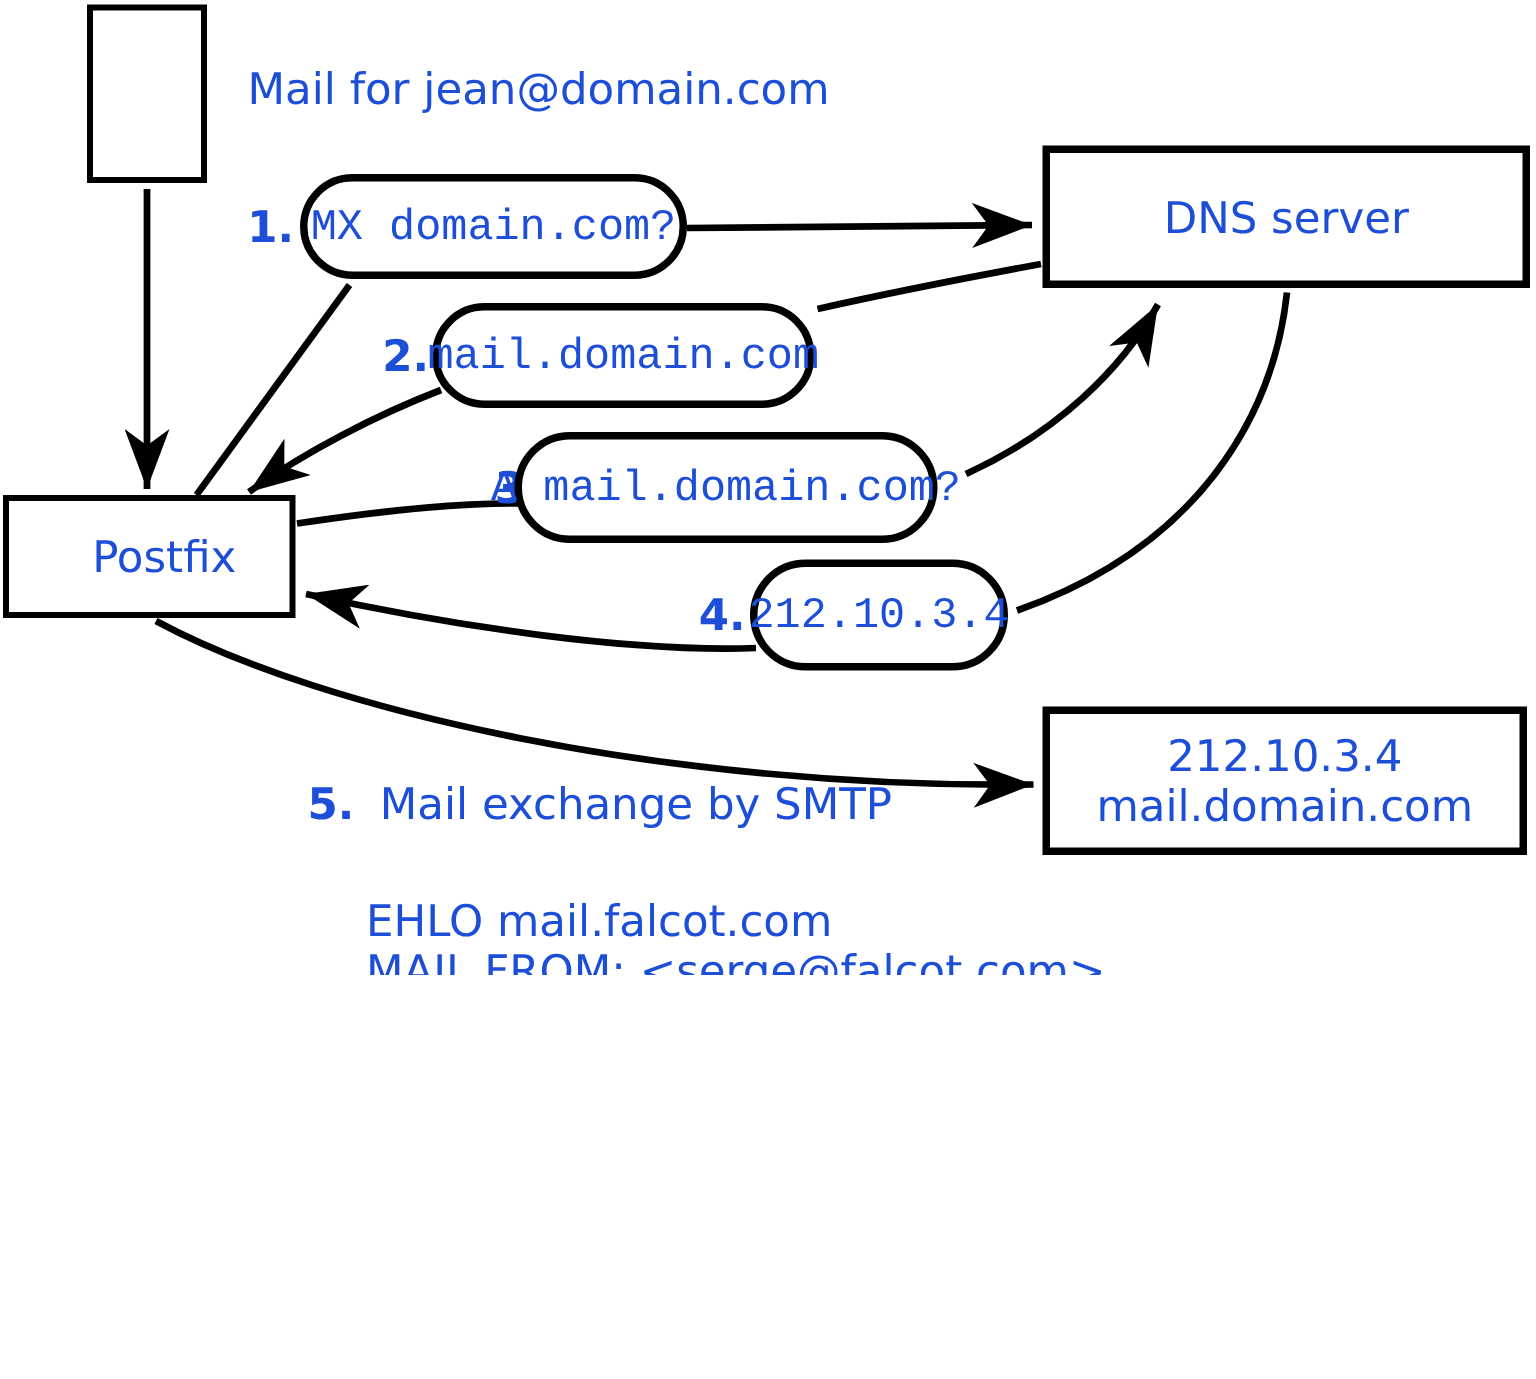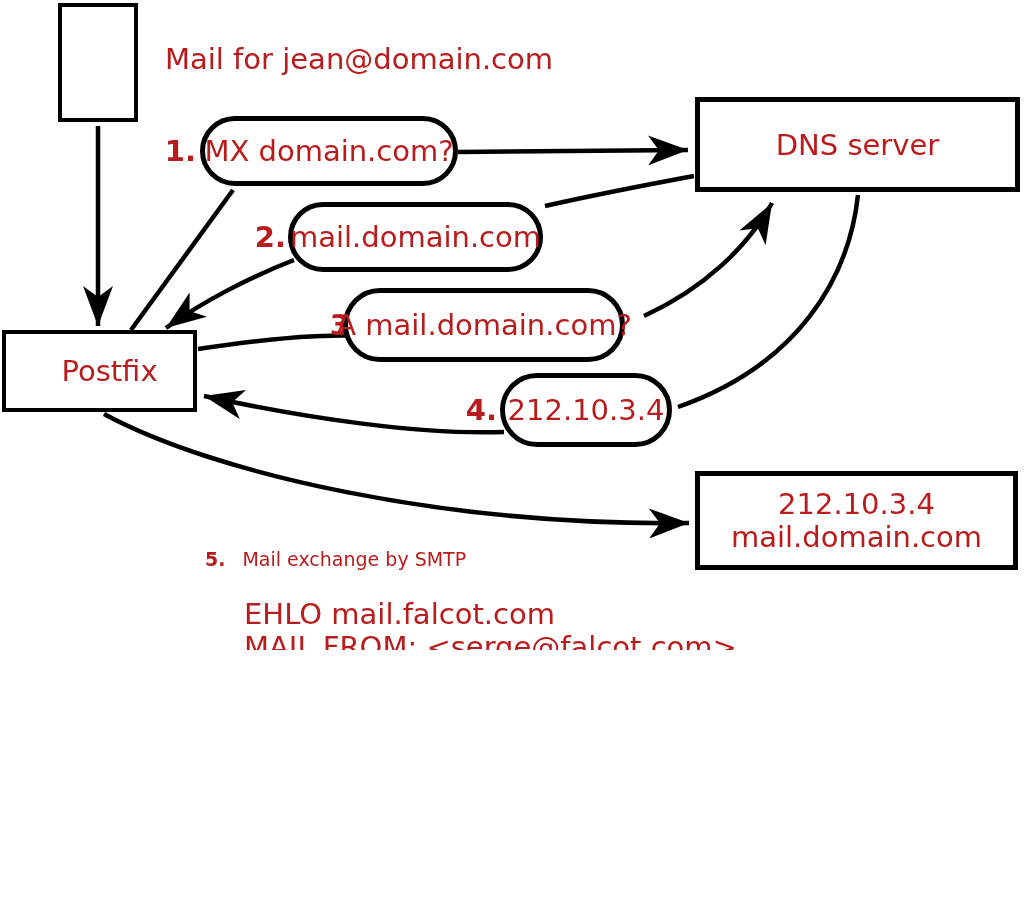--- a/index.html
+++ b/index.html
@@ -3,21 +3,21 @@
 <meta charset="utf-8">
 <style>
   html, body { margin: 0; padding: 0; background: #ffffff; }
   .canvas {
     position: relative;
     width: 1024px;
     height: 650px;
     background: #ffffff;
     overflow: hidden;
     font-family: "DejaVu Sans", sans-serif;
-    color: #b91c1c;
+    color: #1d4ed8;
   }
   .canvas * { box-sizing: border-box; }
 
   svg.connectors {
     position: absolute;
     left: 0; top: 0;
     width: 1024px; height: 919px;
     pointer-events: none;
   }
 
@@ -58,20 +58,21 @@
   .pill {
     position: absolute;
     background: #ffffff;
     border: 5px solid #000;
     border-radius: 40px;
     display: flex;
     align-items: center;
     justify-content: center;
     font-size: 29px;
     white-space: nowrap;
+    font-family: Liberation Mono, monospace;
   }
   .pill1 { left: 200px; top: 116px; width: 258px; height: 70px; }
   .pill2 { left: 288px; top: 202px; width: 255px; height: 70px; }
   .pill3 { left: 343px; top: 288px; width: 282px; height: 74px; }
   .pill4 { left: 500px; top: 373px; width: 172px; height: 74px; }
 
   .stepnum {
     position: absolute;
     width: 38px;
     font-size: 29px;
@@ -86,22 +87,22 @@
 
   .note {
     position: absolute;
     left: 165px; top: 42px;
     font-size: 29px;
     white-space: nowrap;
   }
 
   .step5row {
     position: absolute;
-    left: 205px; top: 548px;
-    font-size: 19px;
+    left: 205px; top: 519px;
+    font-size: 29px;
     white-space: nowrap;
   }
   .step5row .num { font-weight: bold; margin-right: 17px; }
 
   .smtp {
     position: absolute;
     left: 244px; top: 598px;
     font-size: 29px;
     line-height: 33px;
     white-space: pre;

